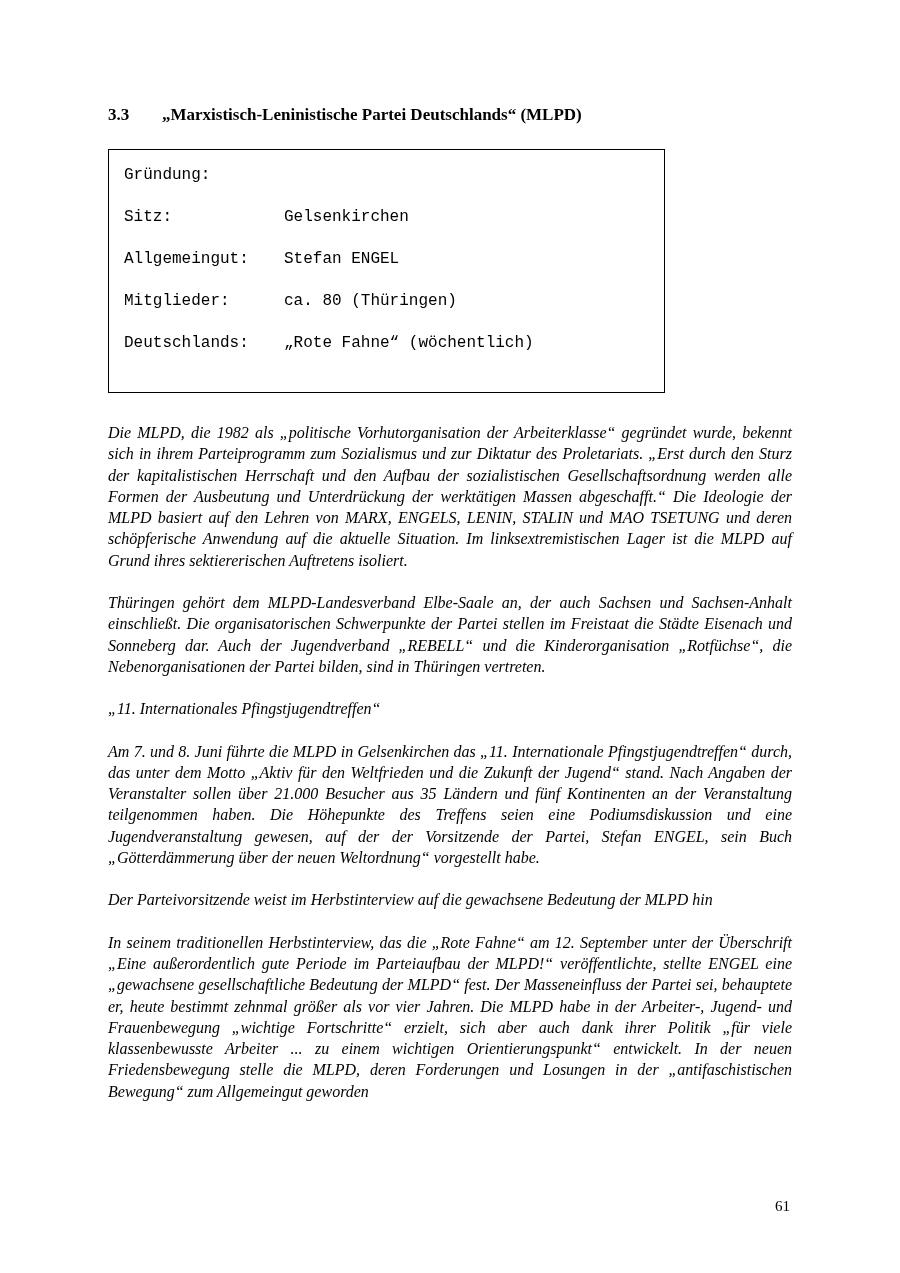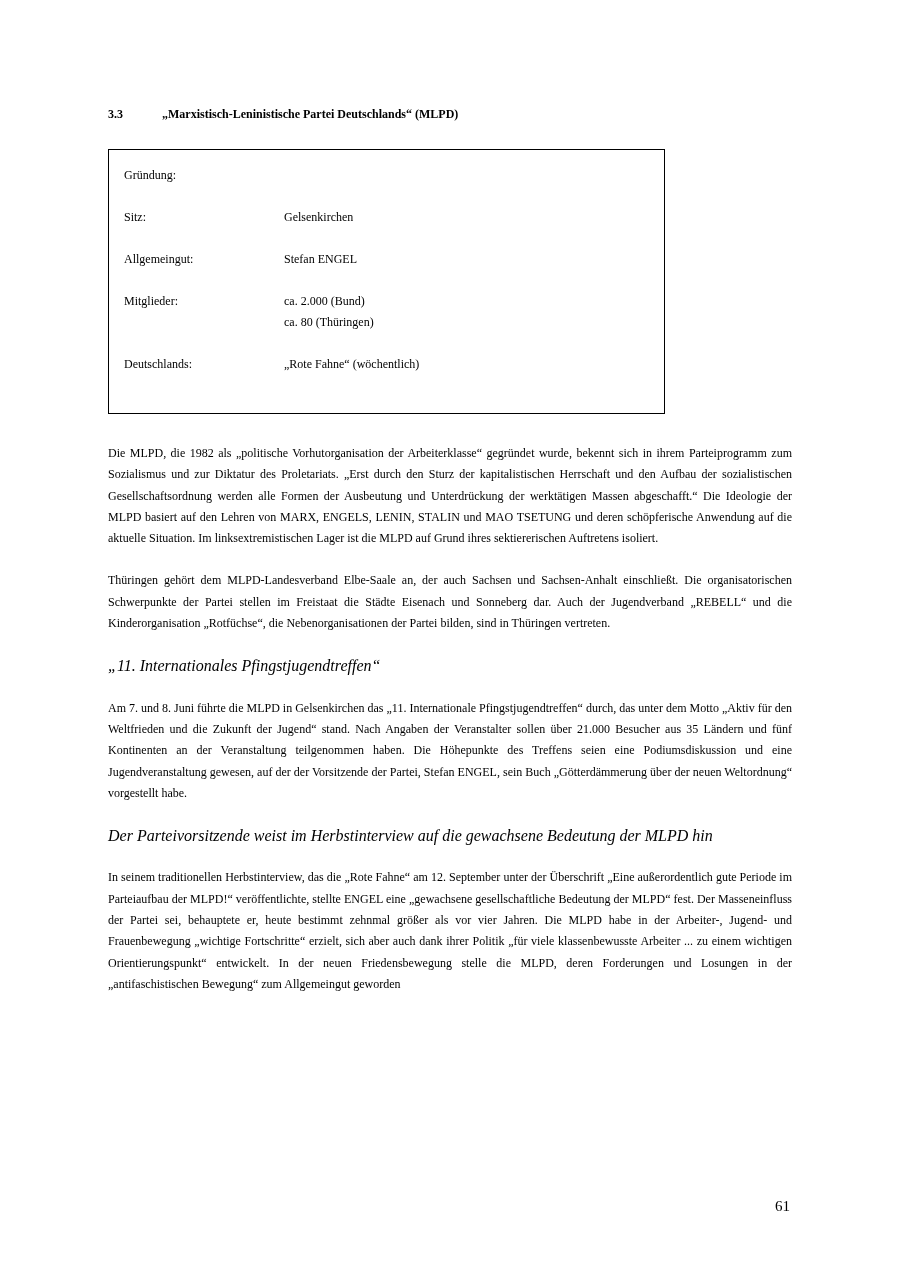--- a/index.html
+++ b/index.html
@@ -14,48 +14,50 @@
     overflow: hidden;
   }
   .content {
     position: absolute;
     left: 108px;
     top: 104px;
     width: 684px;
   }
   .heading {
     display: flex;
-    font-size: 12px;
+    font-size: 17px;
     font-weight: bold;
     line-height: 21px;
     margin: 0 0 24px 0;
   }
   .h-num { flex: 0 0 54px; }
   .h-title { flex: 1; }
   .infobox {
     box-sizing: border-box;
     width: 557px;
     border: 1px solid #000000;
     padding: 15px 10px 38px 15px;
     margin: 0 0 29px 0;
   }
   .ib-row {
     display: flex;
-    font-size: 12px;
+    font-size: 16px;
     line-height: 21px;
     margin-bottom: 21px;
+    font-family: Liberation Mono, monospace;
   }
   .ib-row:last-child { margin-bottom: 0; }
   .ib-label { flex: 0 0 160px; }
   .ib-value { flex: 1; }
   p.para {
-    font-size: 12px;
+    font-size: 16px;
     line-height: 21.3px;
     text-align: justify;
     margin: 0 0 21px 0;
+    font-style: italic;
   }
   .subhead {
     font-size: 16px;
     line-height: 21.3px;
     font-style: italic;
     margin: 0 0 21px 0;
   }
   .pagenum {
     position: absolute;
     top: 1196px;
@@ -84,21 +86,20 @@
         <div class="ib-label">Sitz:</div>
         <div class="ib-value">Gelsenkirchen</div>
       </div>
       <div class="ib-row">
         <div class="ib-label">Allgemeingut:</div>
         <div class="ib-value">Stefan ENGEL</div>
       </div>
       <div class="ib-row">
         <div class="ib-label">Mitglieder:</div>
         <div class="ib-value">
-          <div>ca. 2.000 (Bund)</div>
           <div>ca. 80 (Thüringen)</div>
         </div>
       </div>
       <div class="ib-row">
         <div class="ib-label">Deutschlands:</div>
         <div class="ib-value">„Rote Fahne“ (wöchentlich)</div>
       </div>
     </div>
 
     <p class="para">Die MLPD, die 1982 als „politische Vorhutorganisation der Arbeiterklasse“ gegründet wurde, bekennt sich in ihrem Parteiprogramm zum Sozialismus und zur Diktatur des Proletariats. „Erst durch den Sturz der kapitalistischen Herrschaft und den Aufbau der sozialistischen Gesellschaftsordnung werden alle Formen der Ausbeutung und Unterdrückung der werktätigen Massen abgeschafft.“ Die Ideologie der MLPD basiert auf den Lehren von MARX, ENGELS, LENIN, STALIN und MAO TSETUNG und deren schöpferische Anwendung auf die aktuelle Situation. Im linksextremistischen Lager ist die MLPD auf Grund ihres sektiererischen Auftretens isoliert.</p>

